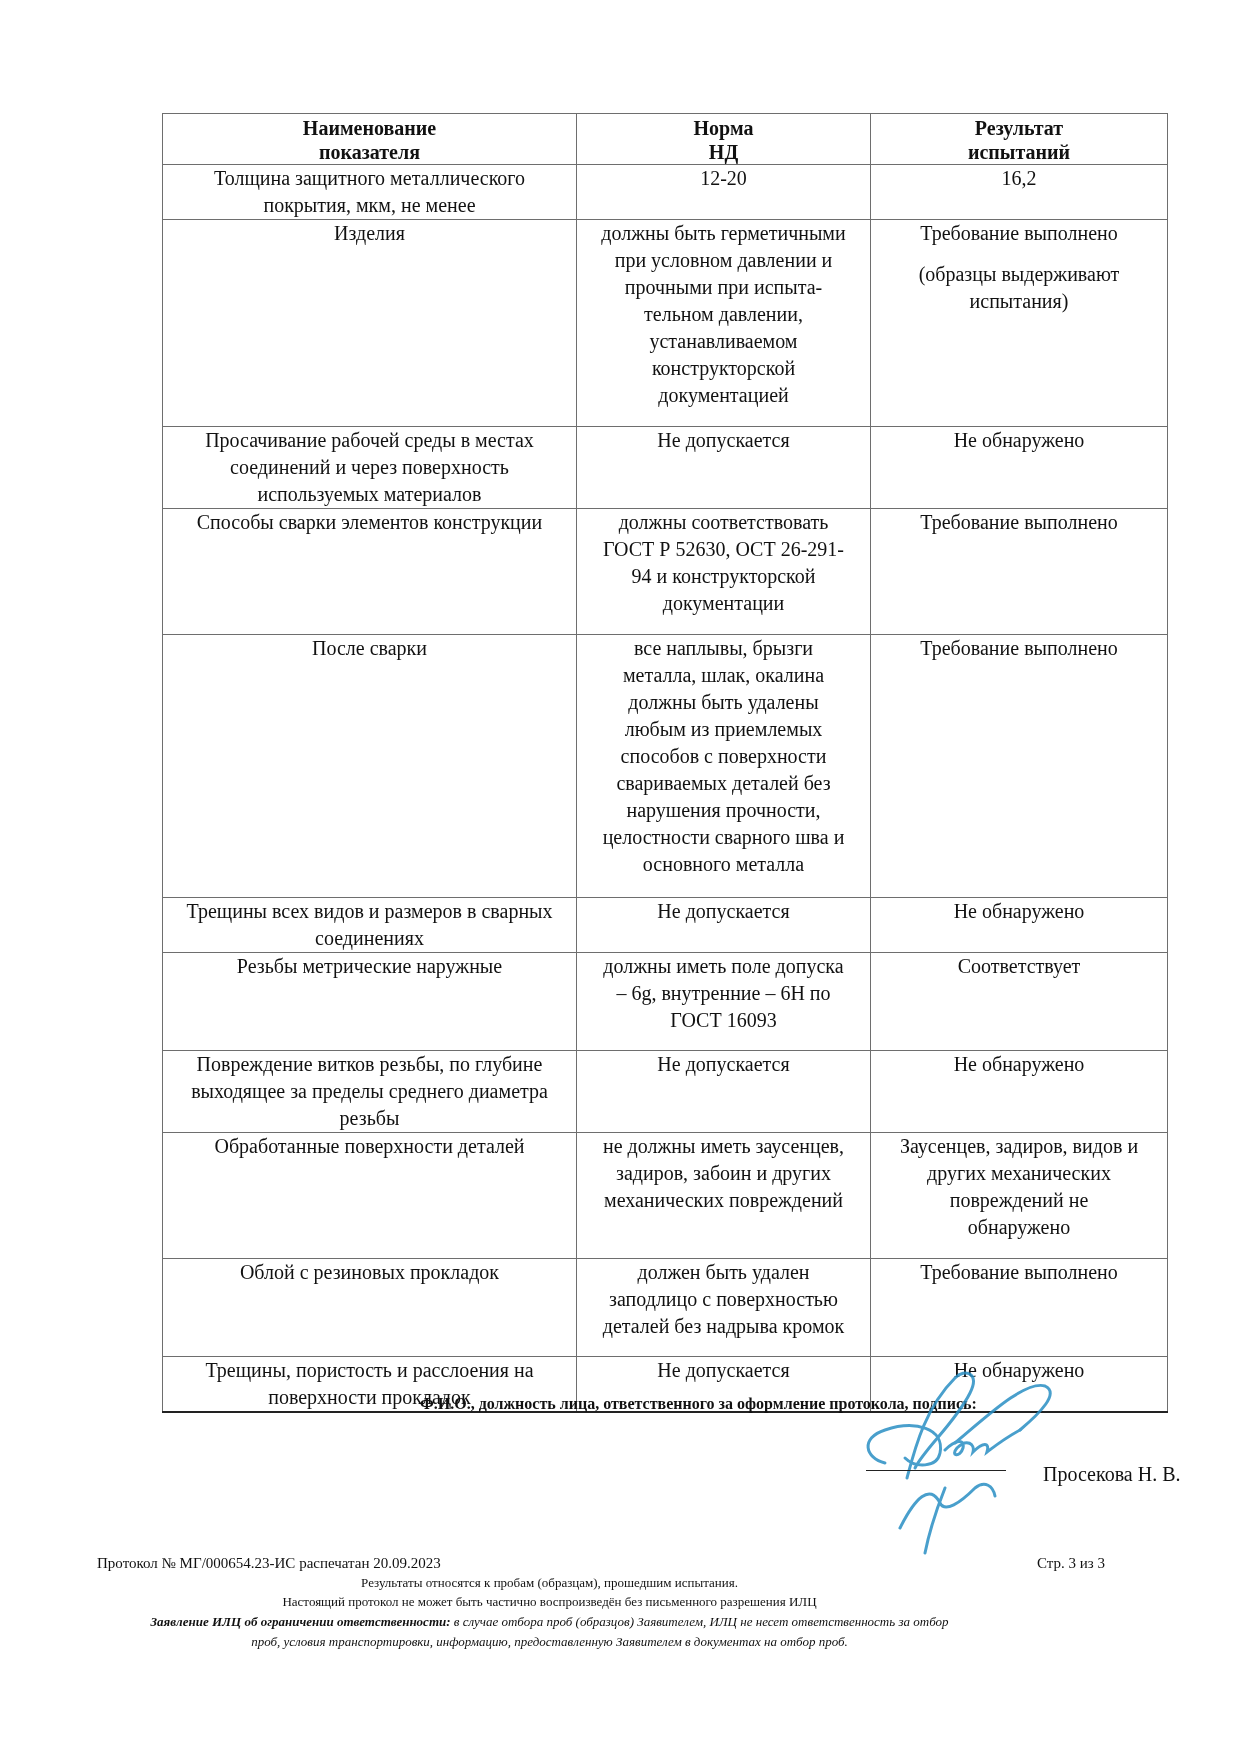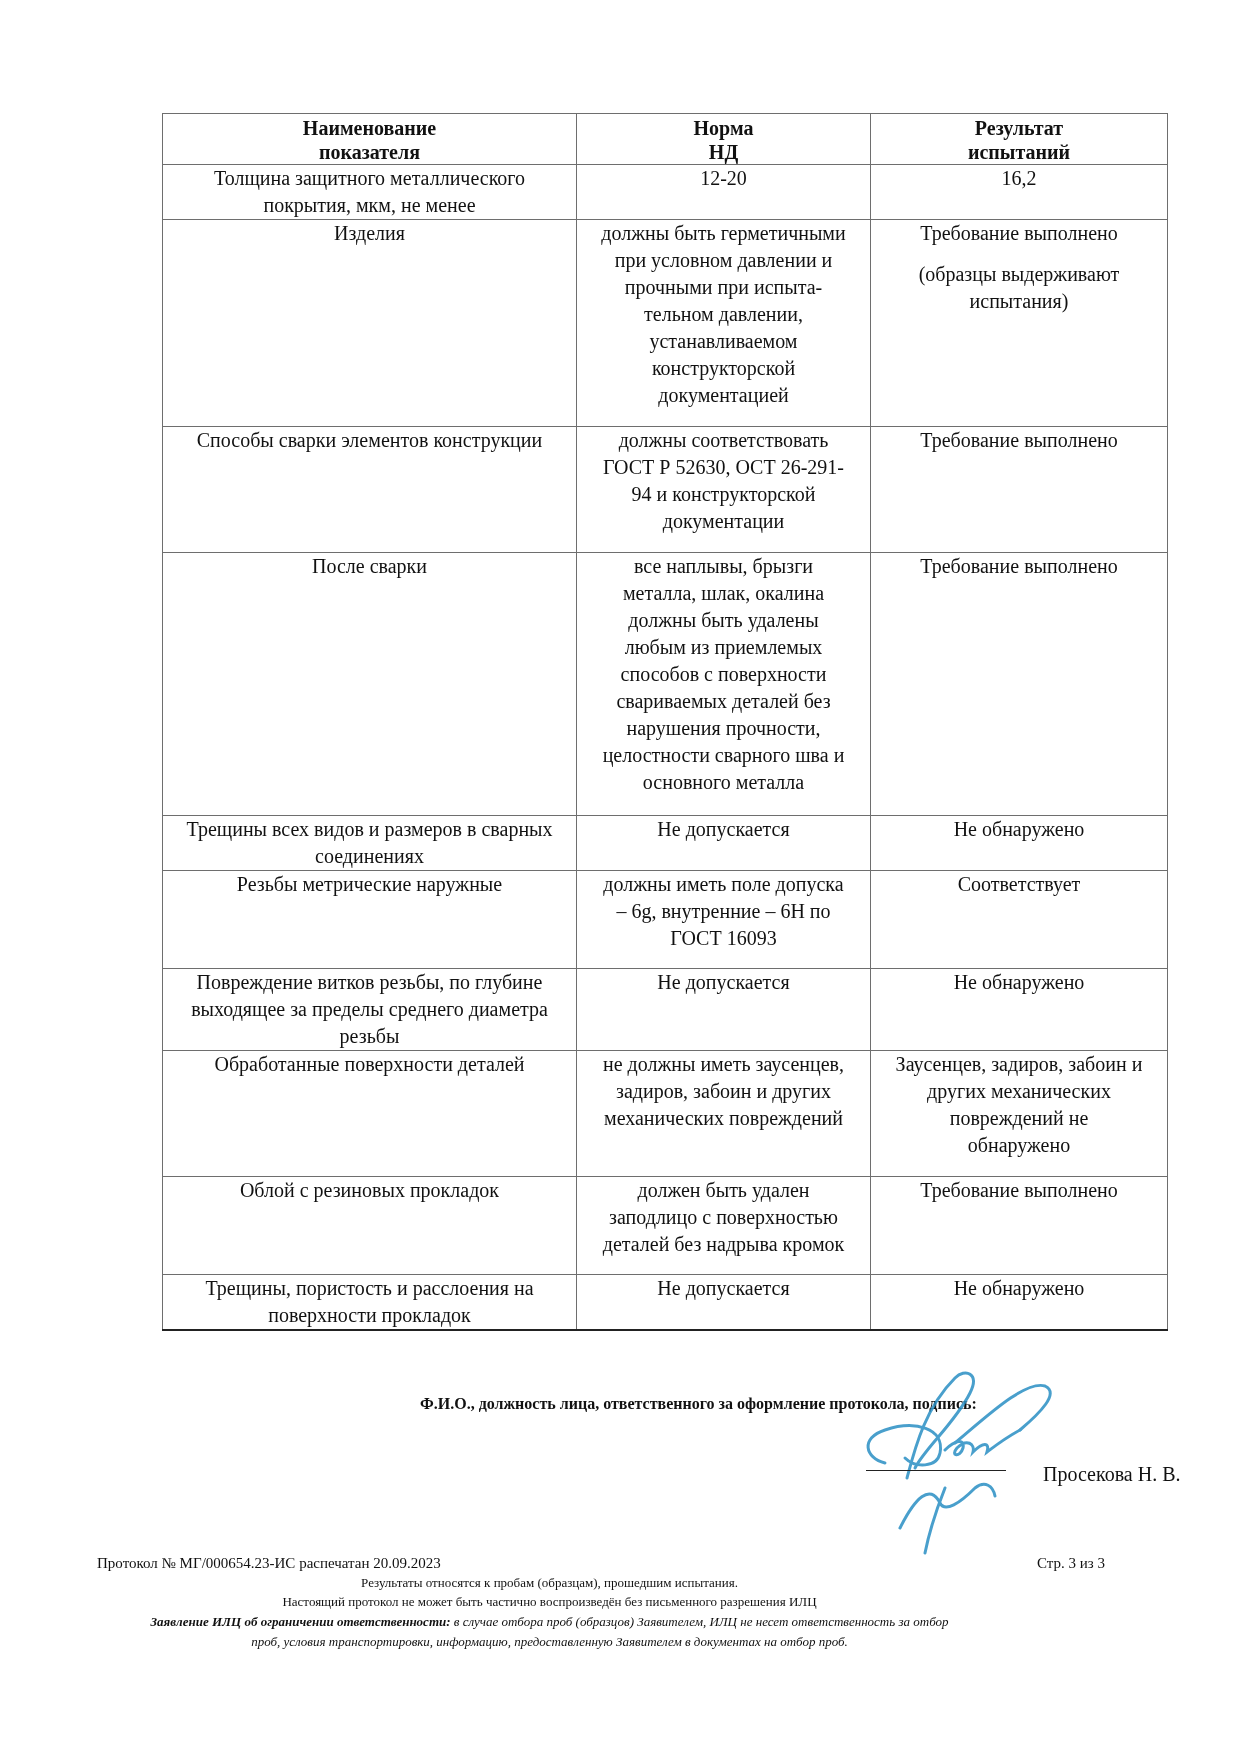--- a/index.html
+++ b/index.html
@@ -73,20 +73,29 @@
           <span class="norm-line">конструкторской</span>
           <span class="norm-line">документацией</span>
         </td>
         <td>
           <span class="norm-line">Требование выполнено</span>
           <span class="res-gap"></span>
           <span class="norm-line">(образцы выдерживают</span>
           <span class="norm-line">испытания)</span>
         </td>
       </tr>
+      <tr style="height: 77px;">
+        <td>Просачивание рабочей среды в местах соединений и через поверхность используемых материалов</td>
+        <td>
+          <span class="norm-line">Не допускается</span>
+        </td>
+        <td>
+          <span class="norm-line">Не обнаружено</span>
+        </td>
+      </tr>
       <tr style="height: 126px;">
         <td>Способы сварки элементов конструкции</td>
         <td>
           <span class="norm-line">должны соответствовать</span>
           <span class="norm-line">ГОСТ Р 52630, ОСТ 26-291-</span>
           <span class="norm-line">94 и конструкторской</span>
           <span class="norm-line">документации</span>
         </td>
         <td>
           <span class="norm-line">Требование выполнено</span>
@@ -139,21 +148,21 @@
         </td>
       </tr>
       <tr style="height: 126px;">
         <td>Обработанные поверхности деталей</td>
         <td>
           <span class="norm-line">не должны иметь заусенцев,</span>
           <span class="norm-line">задиров, забоин и других</span>
           <span class="norm-line">механических повреждений</span>
         </td>
         <td>
-          <span class="norm-line">Заусенцев, задиров, забоин и</span>
+          <span class="norm-line">Заусенцев, задиров, видов и</span>
           <span class="norm-line">других механических</span>
           <span class="norm-line">повреждений  не</span>
           <span class="norm-line">обнаружено</span>
         </td>
       </tr>
       <tr style="height: 98px;">
         <td>Облой с резиновых прокладок</td>
         <td>
           <span class="norm-line">должен быть удален</span>
           <span class="norm-line">заподлицо с поверхностью</span>

